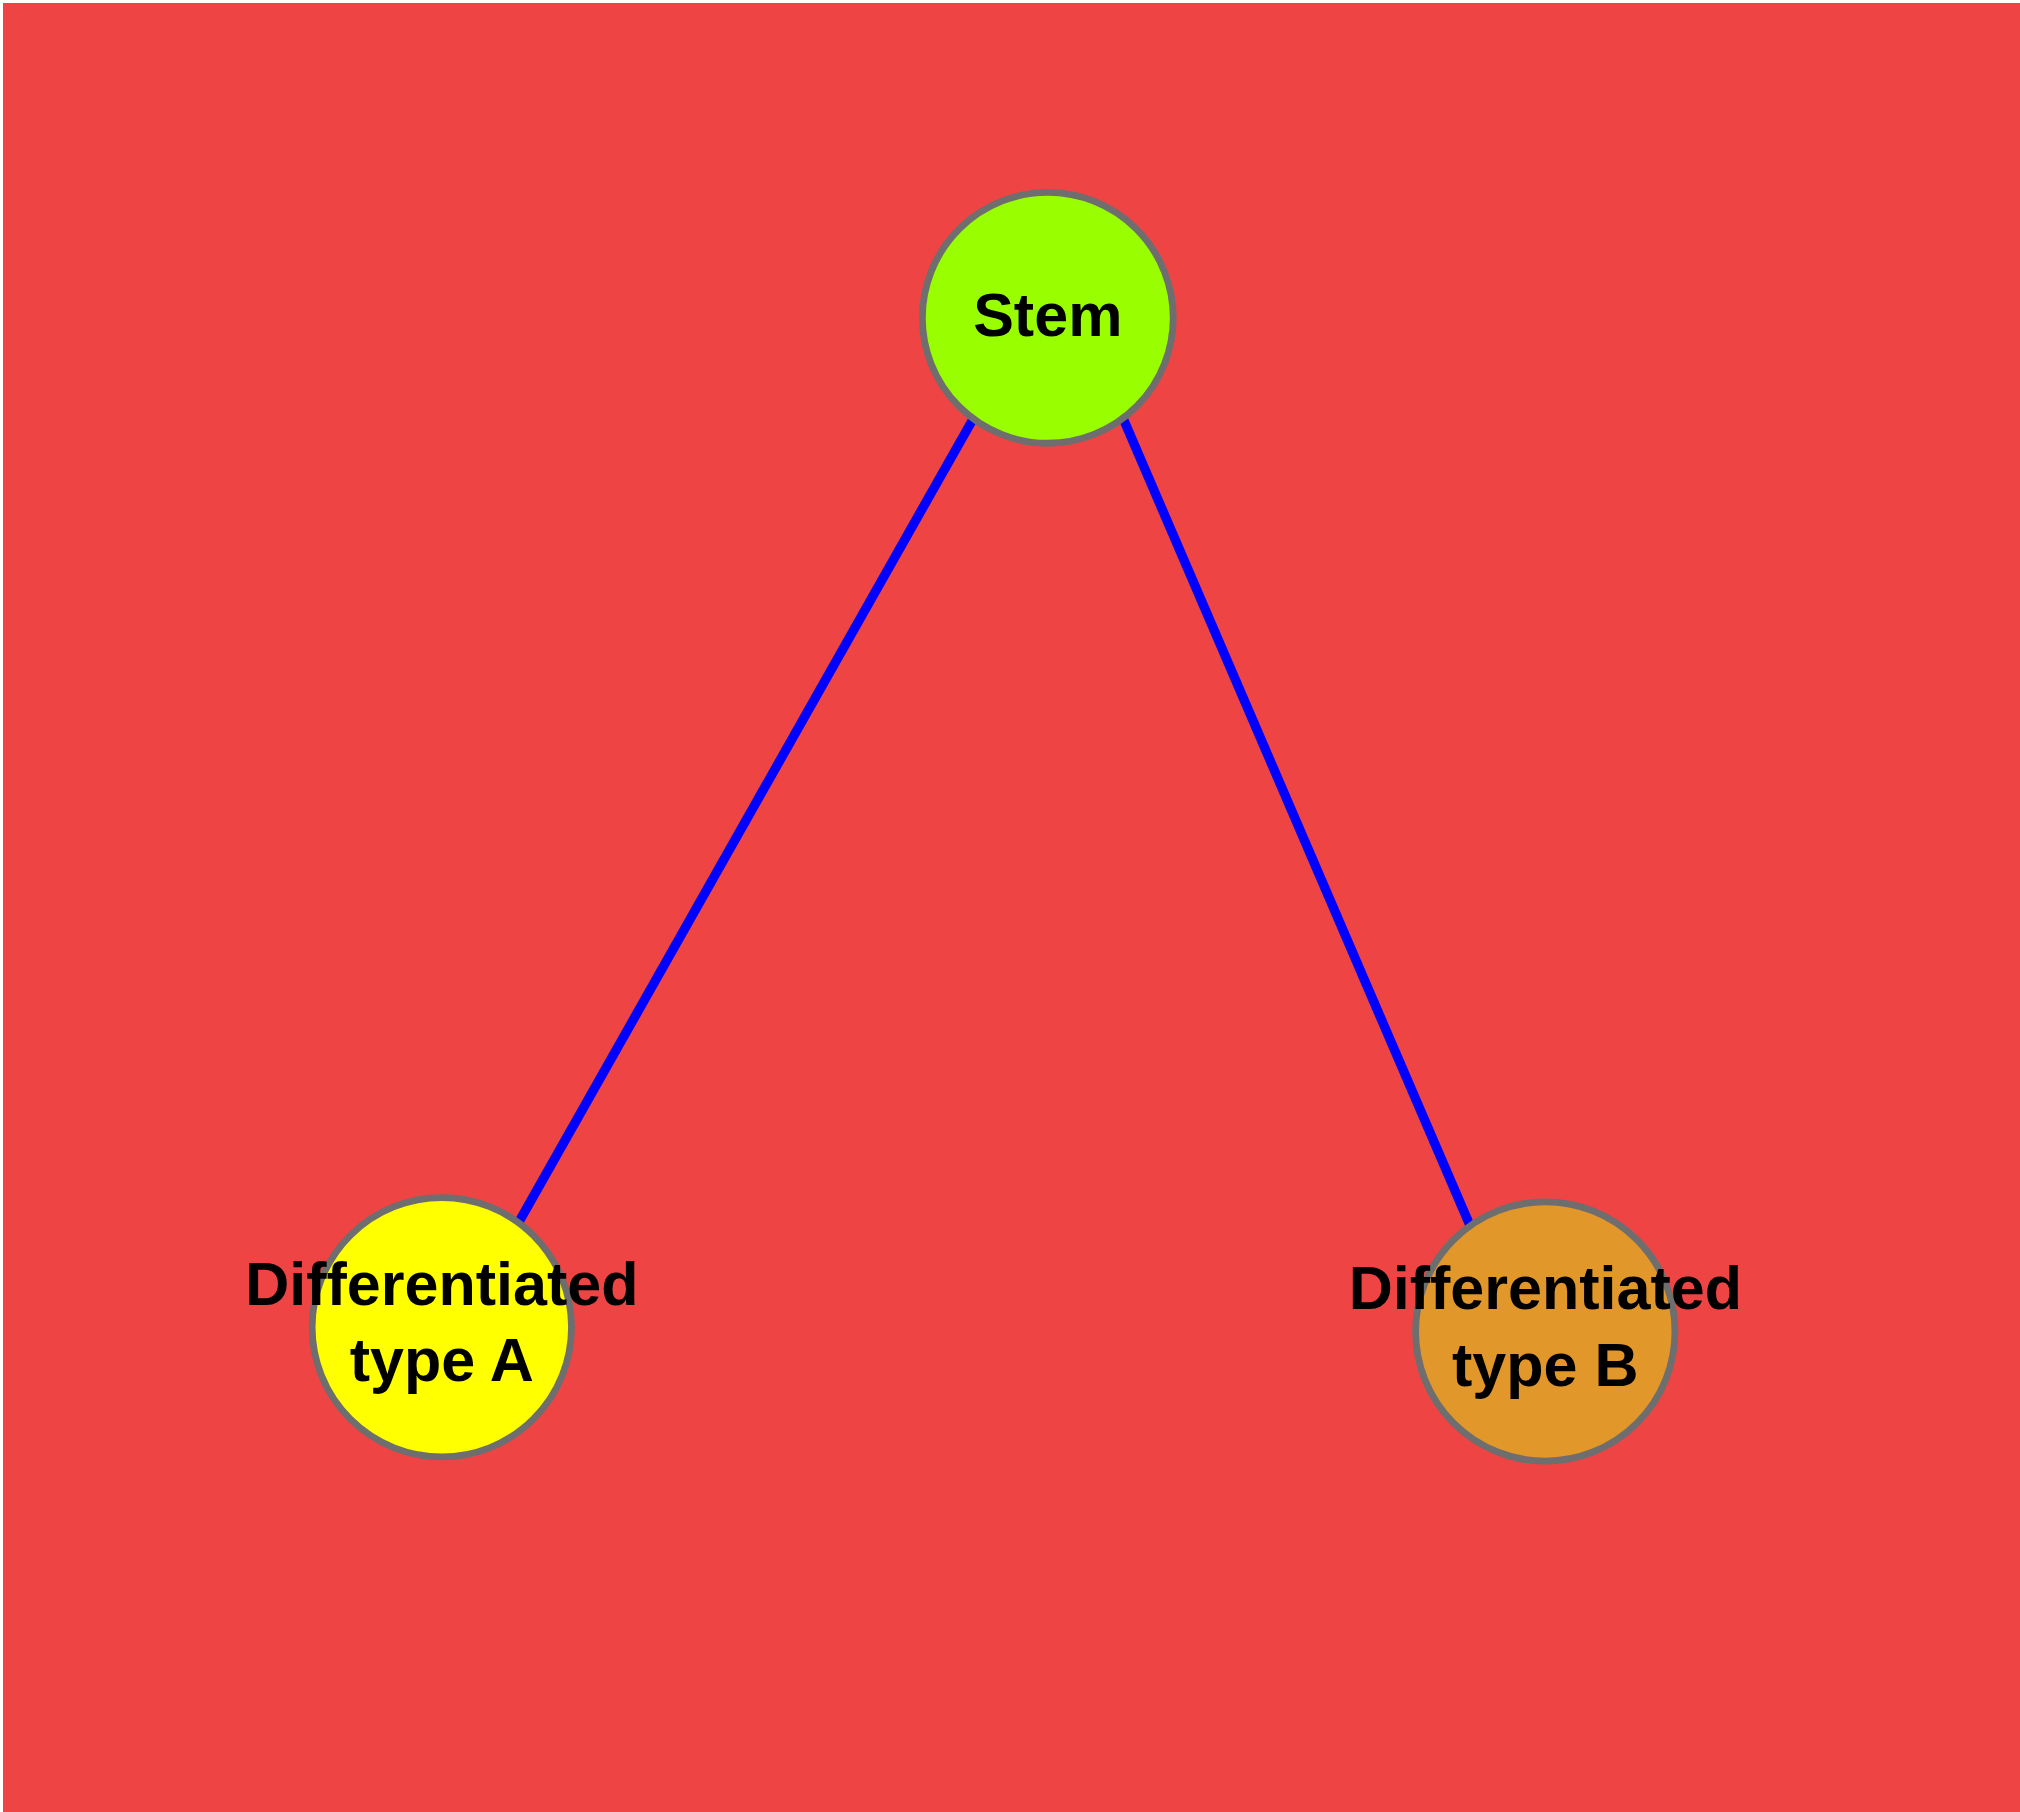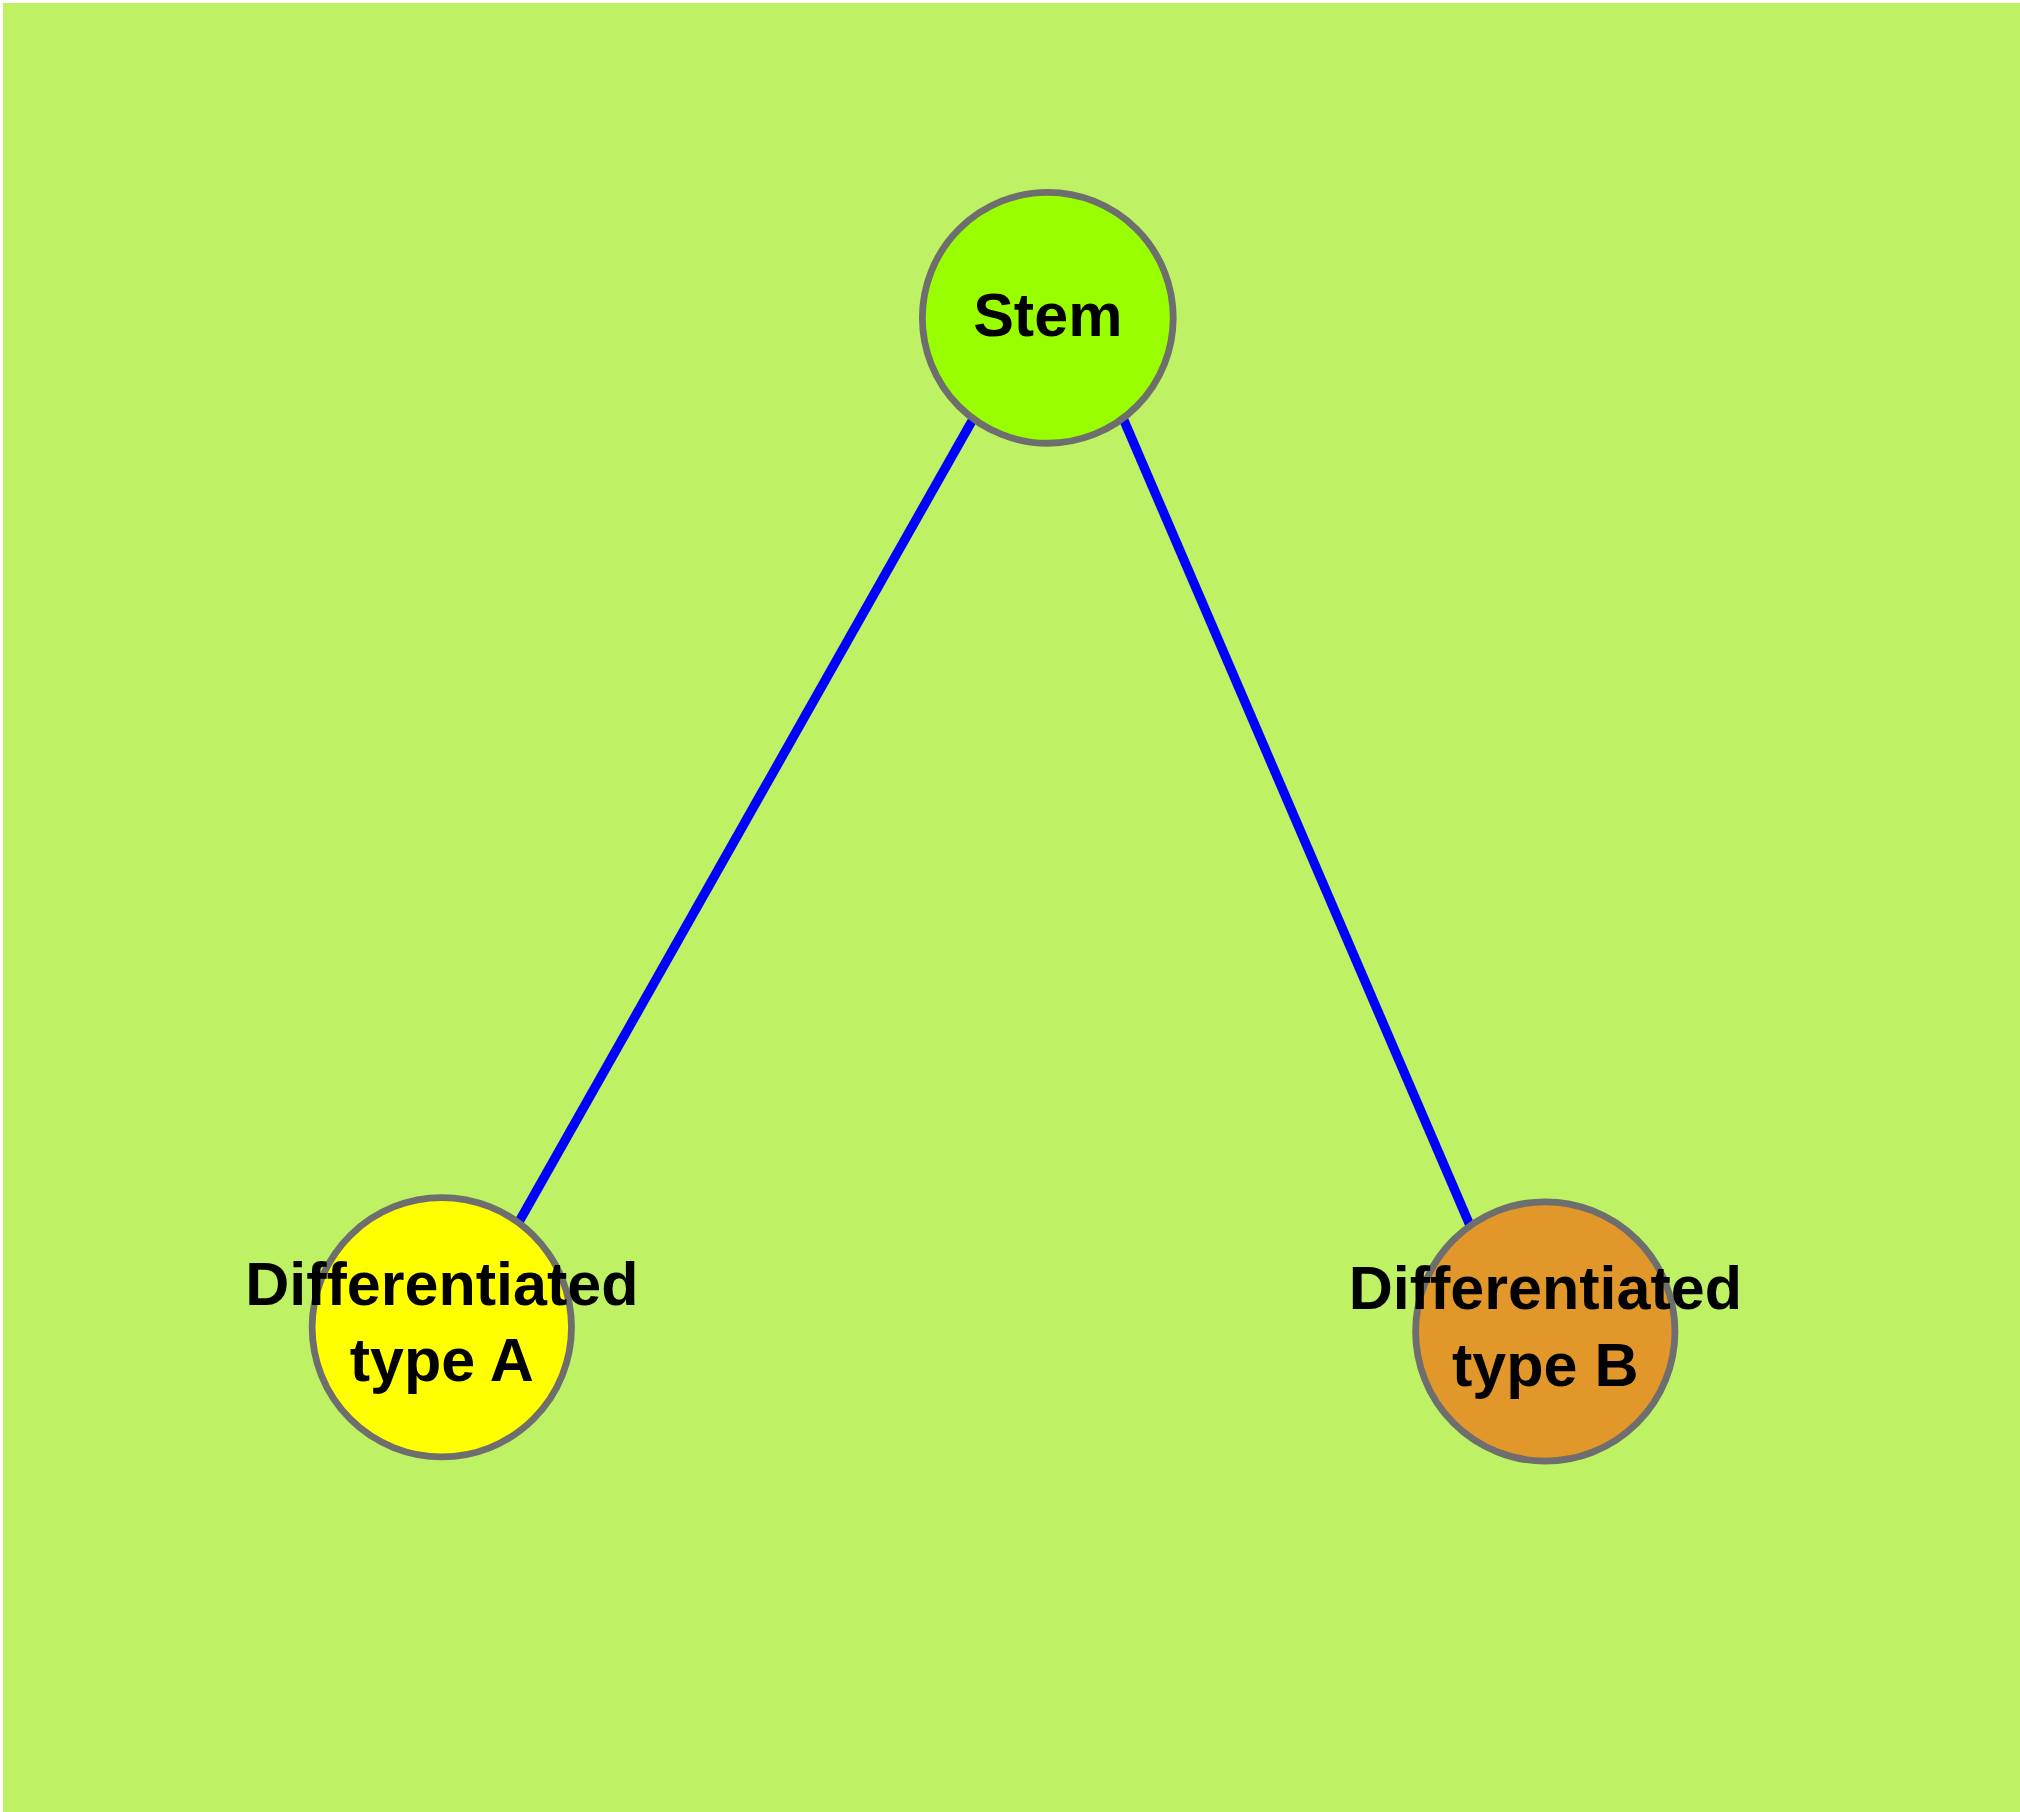--- a/index.html
+++ b/index.html
@@ -65,21 +65,21 @@
     left: 0;
     top: 0;
     width: 2.5px;
     height: 1812px;
     background: #ffffff;
   }
 </style>
 </head>
 <body>
 
-<div id="canvas" style="background: #bef264;">
+<div id="canvas" style="background: #ef4444;">
 
   <svg id="graph-svg" viewBox="0 0 2384 2138">
 
     <g>
       <line class="edge-line" x1="1148" y1="494" x2="609" y2="1447"></line>
       <line class="edge-line" x1="1325" y1="494" x2="1735" y2="1448"></line>
     </g>
 
     <g>
 

